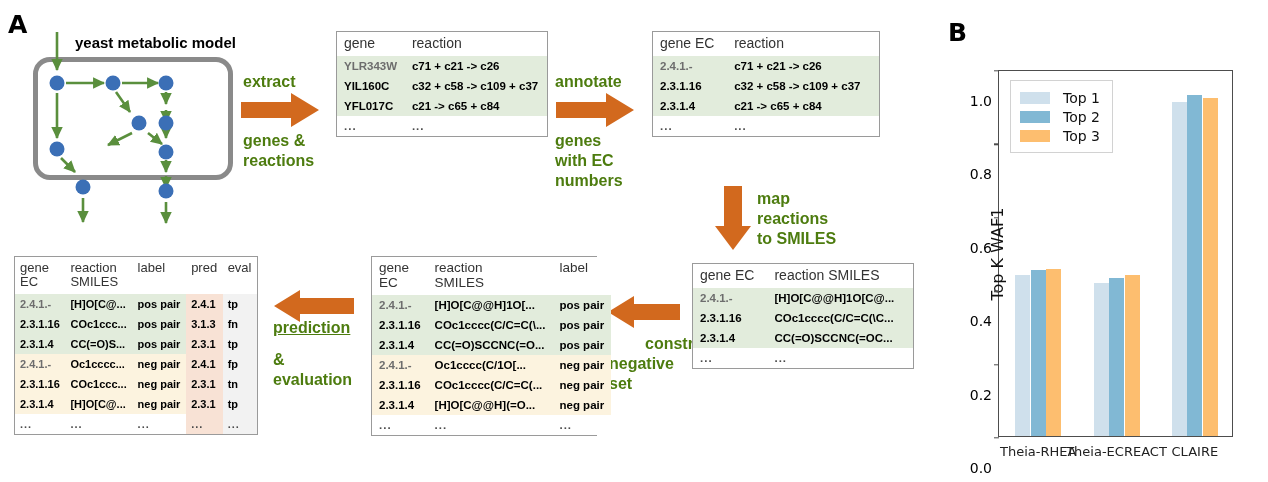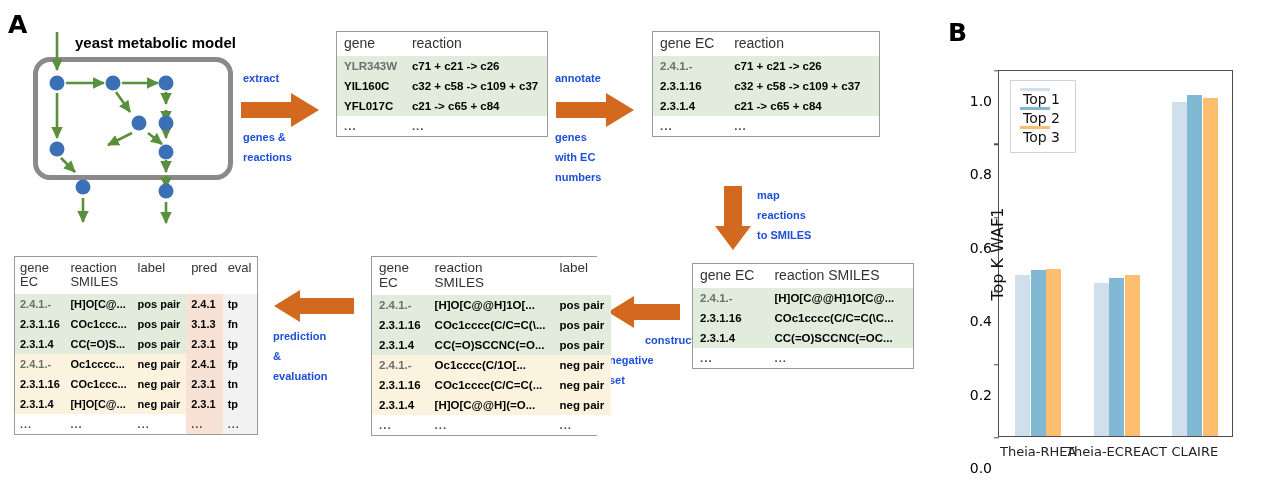--- a/index.html
+++ b/index.html
@@ -18,23 +18,23 @@
     font-size: 25px;
     color: #000;
     font-family: "DejaVu Sans", sans-serif;
   }
   #letter-a { left: 8px;  top: 10px; }
   #letter-b { left: 948px; top: 18px; }
 
   
   .step-label {
     position: absolute;
-    color: #1d4ed8;
+    color: #4d7c0f;
     font-weight: bold;
-    font-size: 11px;
+    font-size: 16px;
     line-height: 1.22;
     font-family: "Liberation Sans", sans-serif;
   }
 
   
   .arrow { position: absolute; }
   .arrow svg { display: block; }
 
   
   #model-box {
@@ -144,21 +144,21 @@
     font-family: "DejaVu Sans", sans-serif;
     white-space: nowrap;
   }
   #legend {
     position: absolute;
     left: 11px; top: 9px;
     border: 1px solid #d2d2d2;
     background: #fff;
     padding: 7px 12px 7px 9px;
   }
-  .legend-row { display: flex; align-items: center; height: 19px; flex-direction: column; }
+  .legend-row { display: flex; align-items: center; height: 19px; }
   .legend-swatch { width: 30px; height: 12px; margin-right: 13px; }
   .legend-text { font-size: 14px; color: #111; font-family: "DejaVu Sans", sans-serif; }
 </style>
 </head>
 <body>
 
 <div class="panel-letter" id="letter-a">A</div>
 
 <div id="model-title">yeast metabolic model</div>
 <div id="model-box"></div>
@@ -234,21 +234,21 @@
 </div>
 <div class="step-label" style="left:609px; top:334px;margin-left:36px;">construct</div>
 <div class="step-label" style="left:609px; top:354px;">negative</div>
 <div class="step-label" style="left:609px; top:374px;">set</div>
 
 <div class="arrow" style="left:274px; top:290px;">
   <svg width="80" height="32" viewBox="0 0 80 32">
       <path d="M80,8 L26,8 L26,0 L0,16 L26,32 L26,24 L80,24 Z" fill="#d2691e"></path>
     </svg>
 </div>
-<div class="step-label" style="left:273px; top:330px;">prediction</div>
+<div class="step-label" style="left:273px; top:318px;text-decoration:underline;">prediction</div>
 <div class="step-label" style="left:273px; top:350px;">&amp;</div>
 <div class="step-label" style="left:273px; top:370px;">evaluation</div>
 
 <div class="tbl" id="tbl-gene-reaction">
   <table>
       <thead>
         <tr>
     <th>gene</th>
     <th>reaction</th>
   </tr>

